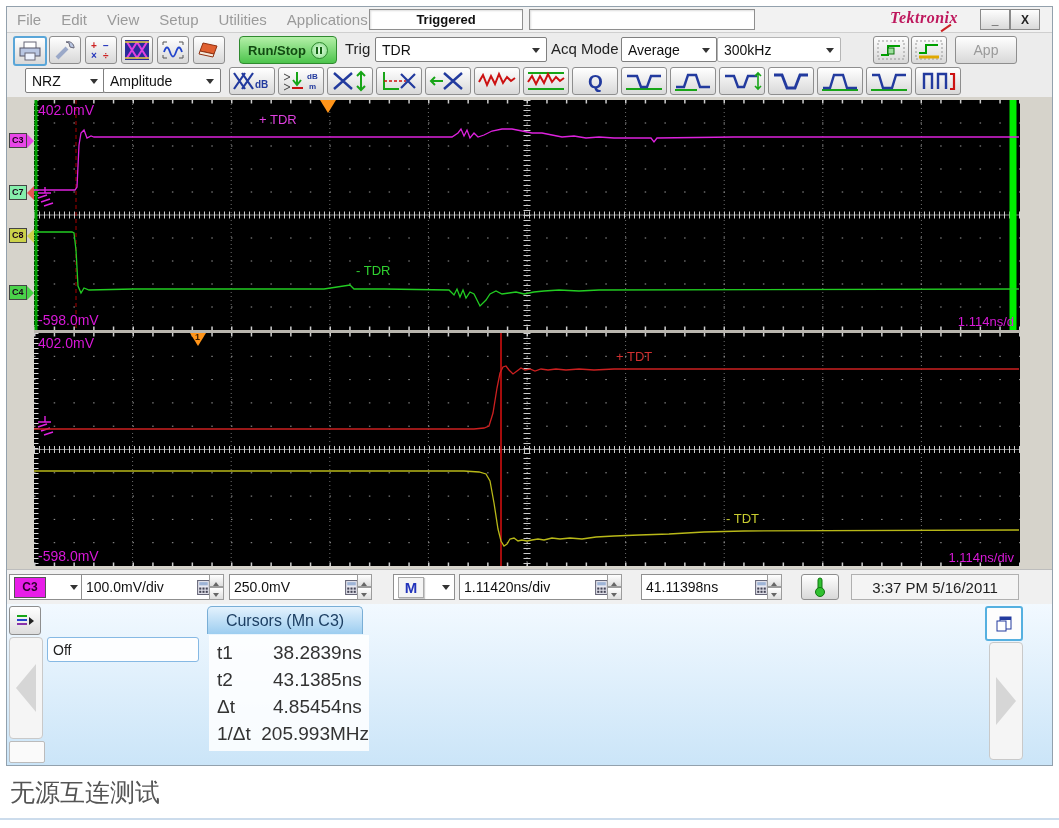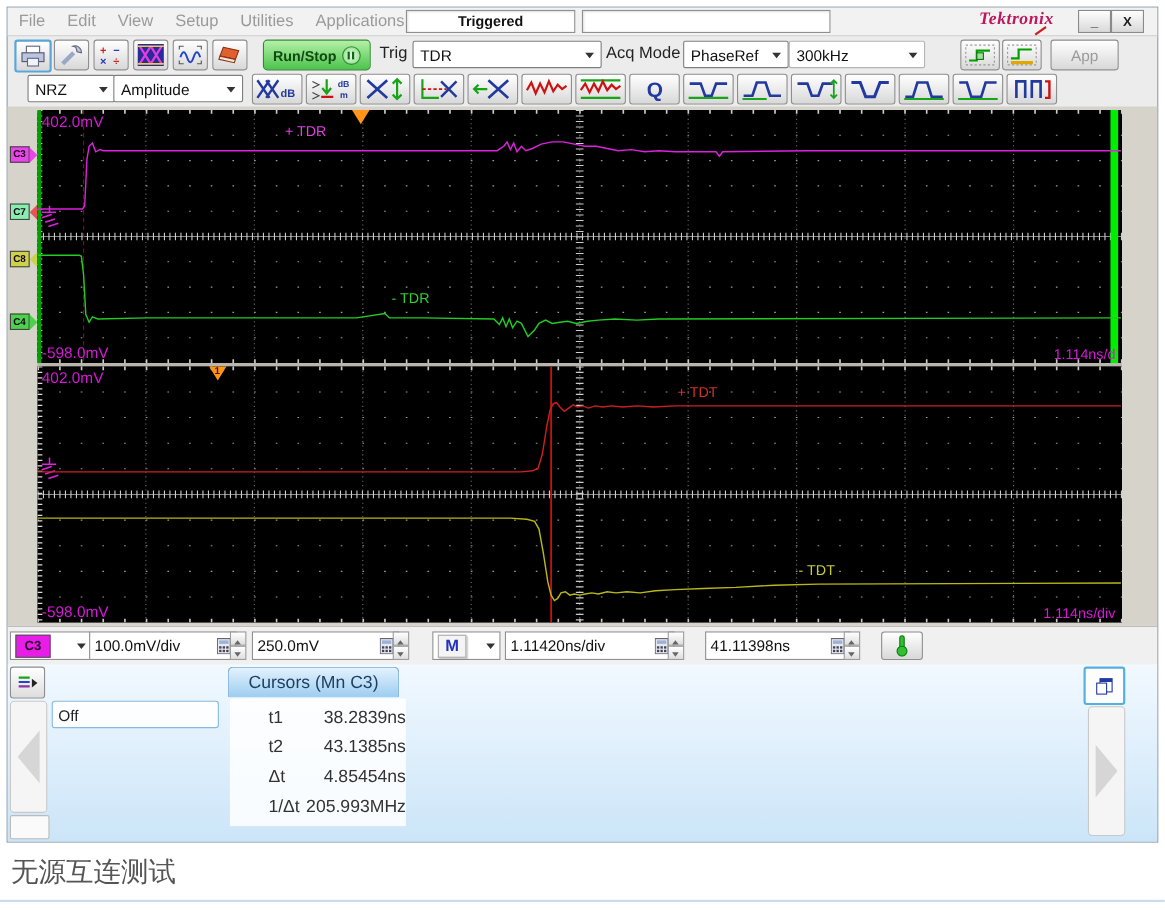--- a/index.html
+++ b/index.html
@@ -75,21 +75,21 @@
   
   #panel{position:absolute;left:0;top:597px;right:0;bottom:0;background:linear-gradient(#f2f9ff,#cbe5f8);}
   .tab{position:absolute;top:2px;height:27px;border:1px solid #79aed6;border-bottom:none;border-radius:5px 5px 0 0;
        background:linear-gradient(#e4f2fd,#9ccdf0);display:flex;align-items:center;justify-content:center;
        font-size:16px;color:#1d3f63;}
   #tab-phaseref{left:36px;width:160px;}
   #tab-cursors{left:200px;width:154px;}
   #off-btn{position:absolute;left:40px;top:33px;width:152px;height:25px;background:#fdfeff;border:1px solid #86b9e4;
            border-radius:3px;font-size:14px;color:#222;display:flex;align-items:center;padding-left:5px;box-sizing:border-box;}
   #readouts{position:absolute;left:202px;top:31px;width:160px;background:#ffffffd8;padding:4px 0;}
-  .ro-row{display:flex;height:27px;align-items:center;font-size:16px;color:#333;padding-left:27px;}
+  .ro-row{display:flex;height:27px;align-items:center;font-size:19px;color:#333;}
   .ro-row .k{width:56px;padding-left:8px;}
   .chev{position:absolute;background:#f5f5f5;border:1px solid #c9c9c9;border-radius:4px;display:flex;align-items:center;justify-content:center;}
   .chev .t{width:0;height:0;border-top:24px solid transparent;border-bottom:24px solid transparent;}
   #chev-left{left:2px;top:33px;width:32px;height:100px;}
   #chev-left .t{border-right:20px solid #d6d6d6;}
   #chev-right{left:982px;top:38px;width:32px;height:116px;}
   #chev-right .t{border-left:20px solid #d6d6d6;}
   #panel-small-btn{position:absolute;left:2px;top:137px;width:34px;height:20px;background:#fafafa;border:1px solid #bbb;border-radius:2px;}
   #collapse-btn{position:absolute;left:2px;top:2px;width:30px;height:27px;background:linear-gradient(#fff,#ddd);
                 border:1px solid #8e8e8e;border-radius:3px;display:flex;align-items:center;justify-content:center;}
@@ -183,21 +183,21 @@
             <i></i>
           </div>
     </div>
     <span class="lbl" style="left:338px;top:7px">Trig</span>
     <div class="combo" style="left:368px;top:4px;width:158px">
       <span>TDR</span>
           <i class="carrow"></i>
     </div>
     <span class="lbl" style="left:544px;top:7px">Acq Mode</span>
     <div class="combo" style="left:614px;top:4px;width:82px">
-      <span>PhaseRef</span>
+      <span>Average</span>
           <i class="carrow"></i>
     </div>
     <div class="combo" style="left:710px;top:4px;width:110px;border-color:#b5b5b5">
       <span>300kHz</span>
           <i class="carrow"></i>
     </div>
     <div class="tbtn" style="left:866px;width:34px">
       <svg width="28" height="20" viewBox="0 0 28 20">
         <rect x="1" y="1" width="26" height="18" fill="none" stroke="#999" stroke-dasharray="2,2"></rect>
         <path d="M4,15 h7 v-9 h12" stroke="#00a000" stroke-width="2" fill="none"></path>
@@ -467,20 +467,23 @@
     <div class="spin" style="left:760px">
           <i class="up"></i>
           <i class="dn"></i>
         </div>
     <div class="tbtn" style="left:794px;top:4px;width:36px;height:24px">
       <svg width="14" height="20" viewBox="0 0 14 20">
         <rect x="5" y="1" width="4" height="12" rx="2" fill="#30c030" stroke="#117711"></rect>
         <circle cx="7" cy="15" r="4.5" fill="#30c030" stroke="#117711"></circle>
       </svg>
     </div>
+    <div id="datetime">
+          <span>3:37 PM 5/16/2011</span>
+        </div>
   </div>
 
   <div id="panel">
     <div id="collapse-btn">
       <svg width="20" height="18" viewBox="0 0 20 18">
         <path d="M2,4 h10" stroke="#17a517" stroke-width="2"></path>
         <path d="M2,8 h10" stroke="#2244cc" stroke-width="2"></path>
         <path d="M2,12 h10" stroke="#8833aa" stroke-width="2"></path>
         <path d="M14,5 l5,4 -5,4 z" fill="#222"></path>
       </svg>

